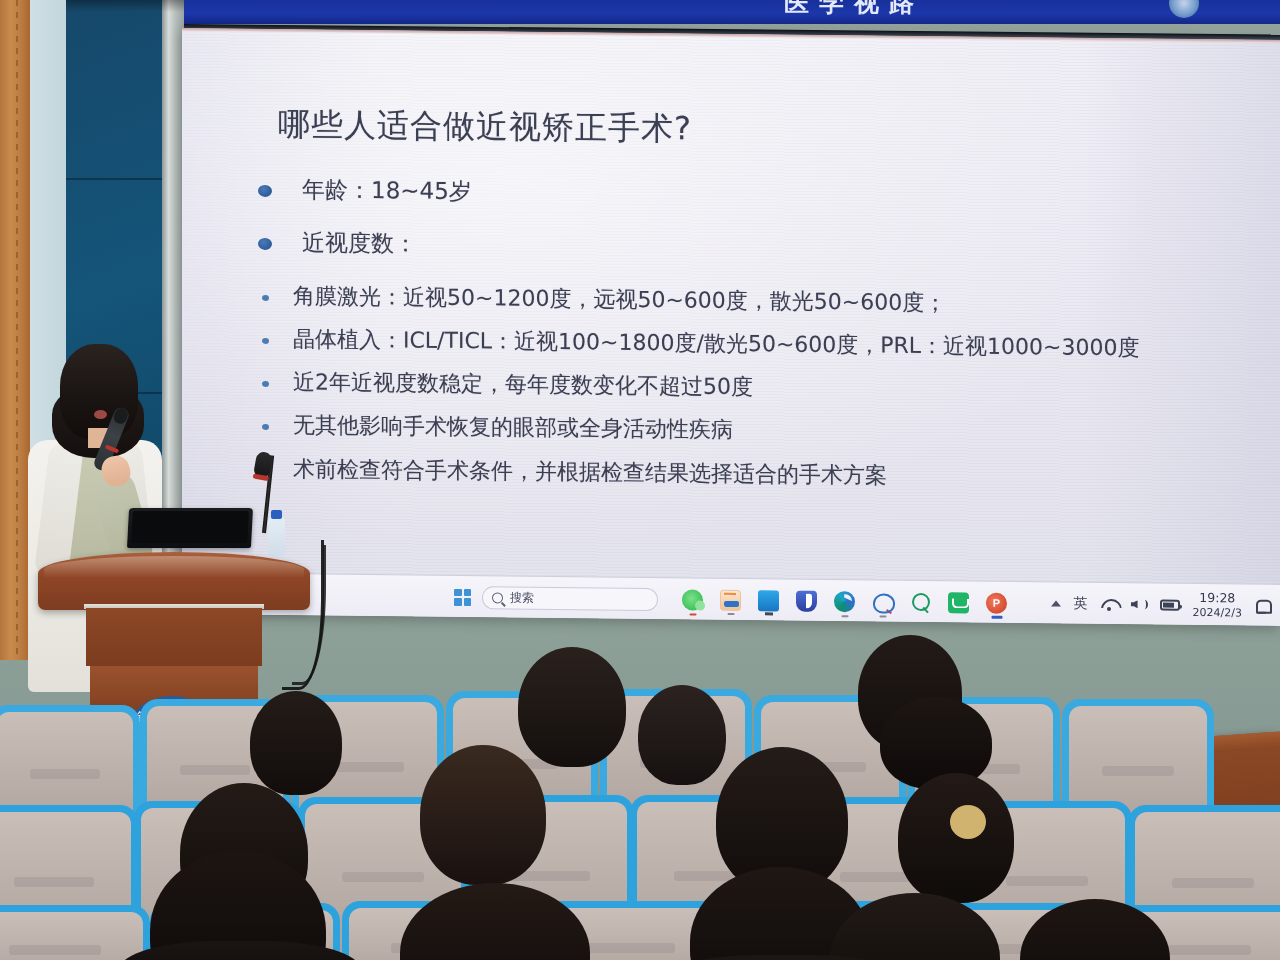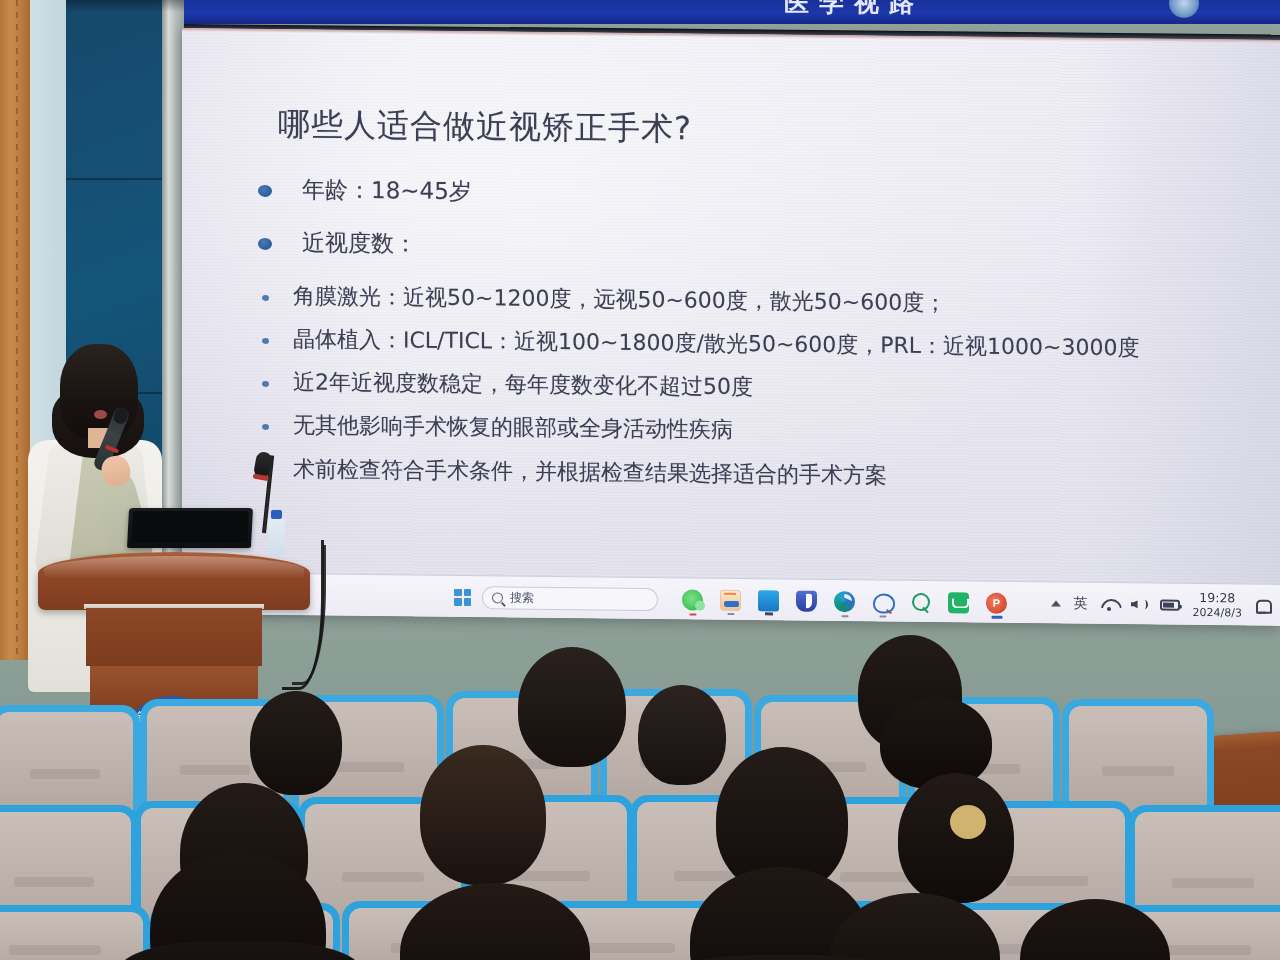--- a/index.html
+++ b/index.html
@@ -470,21 +470,21 @@
       </div>
 
       <div class="tb-right">
         <div class="sys-chevron"></div>
         <div class="sys-ime">英</div>
         <div class="sys-wifi"></div>
         <div class="sys-vol"></div>
         <div class="sys-batt"></div>
         <div class="sys-clock">
           <div class="t">19:28</div>
-          <div class="d">2024/8/3</div>
+          <div class="d">2024/2/3</div>
         </div>
         <div class="sys-bell"></div>
       </div>
     </div>
   </div>
 
   <div class="side-desk">
     <div class="lip"></div>
       <div class="hole"></div>
   </div>

